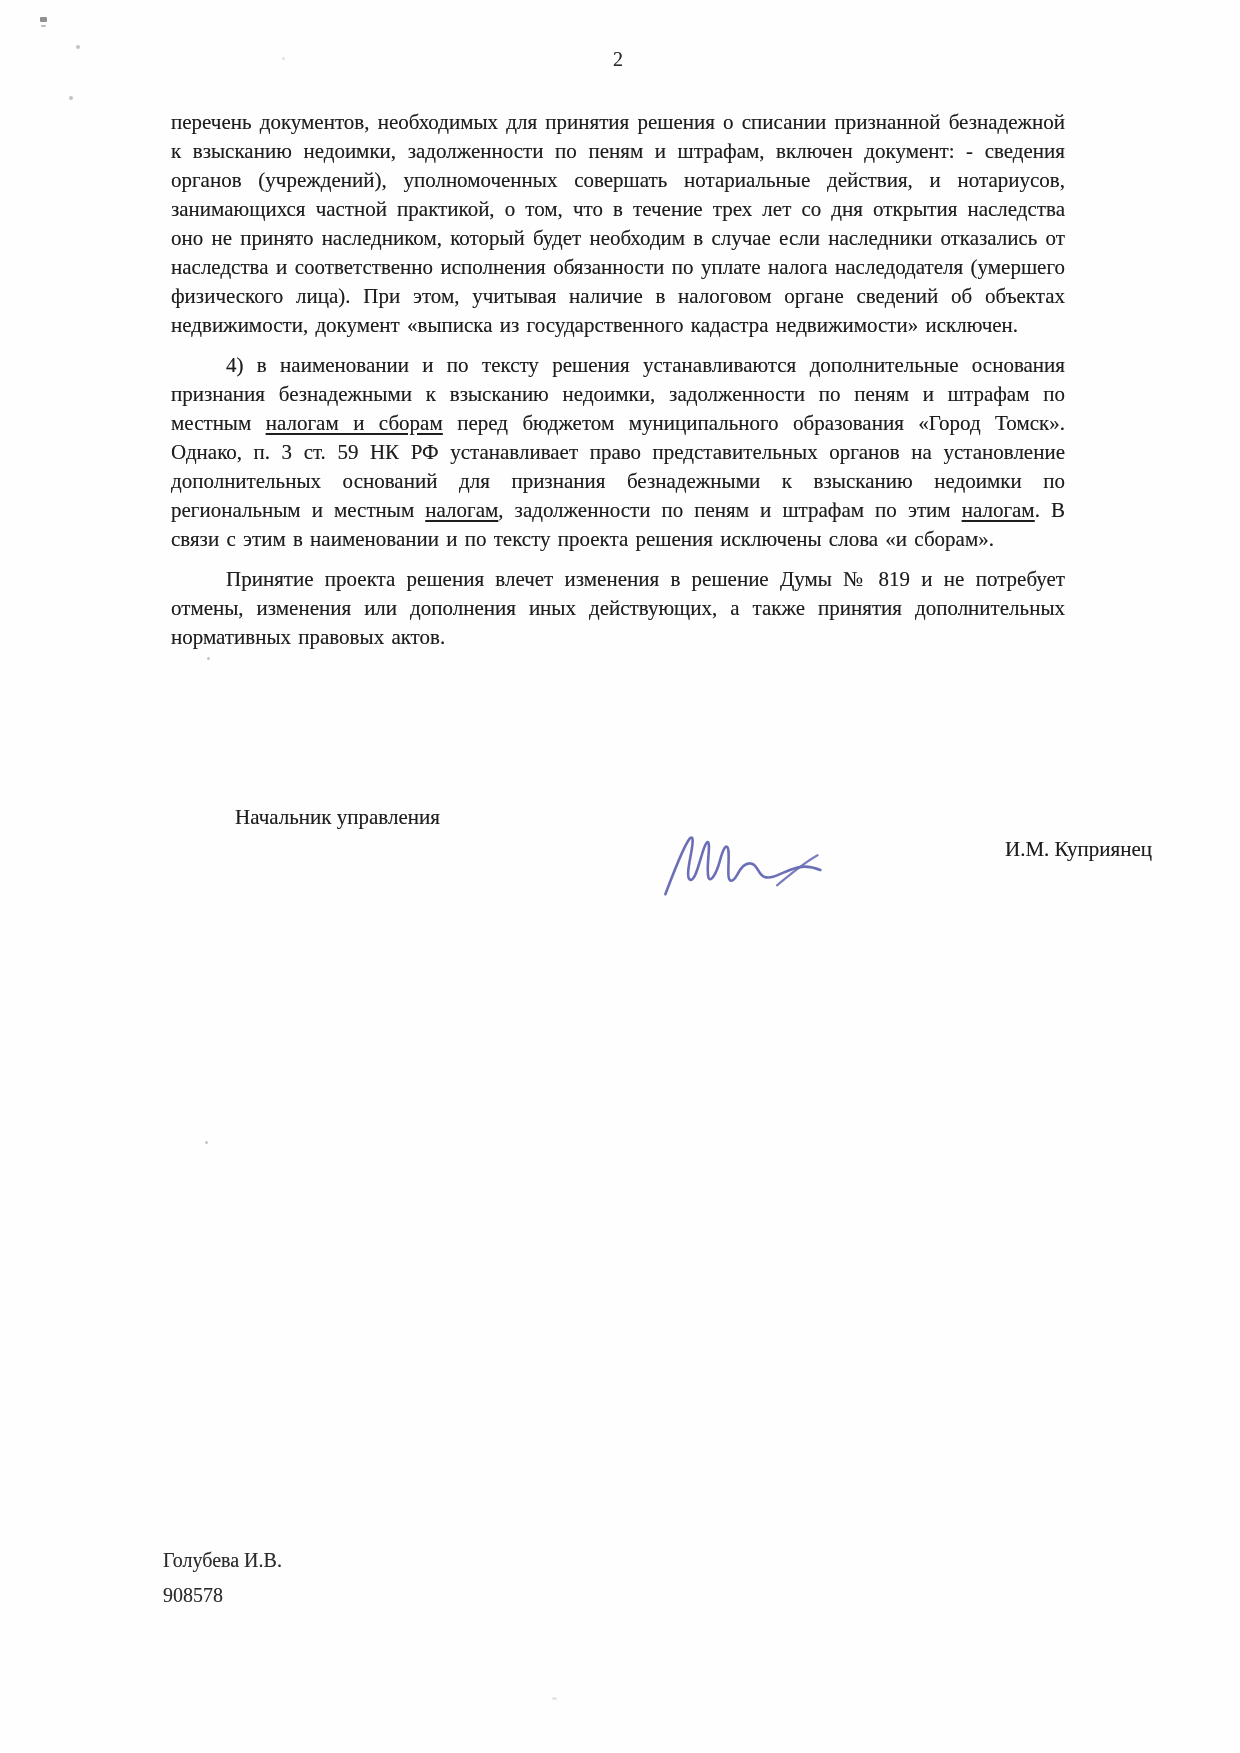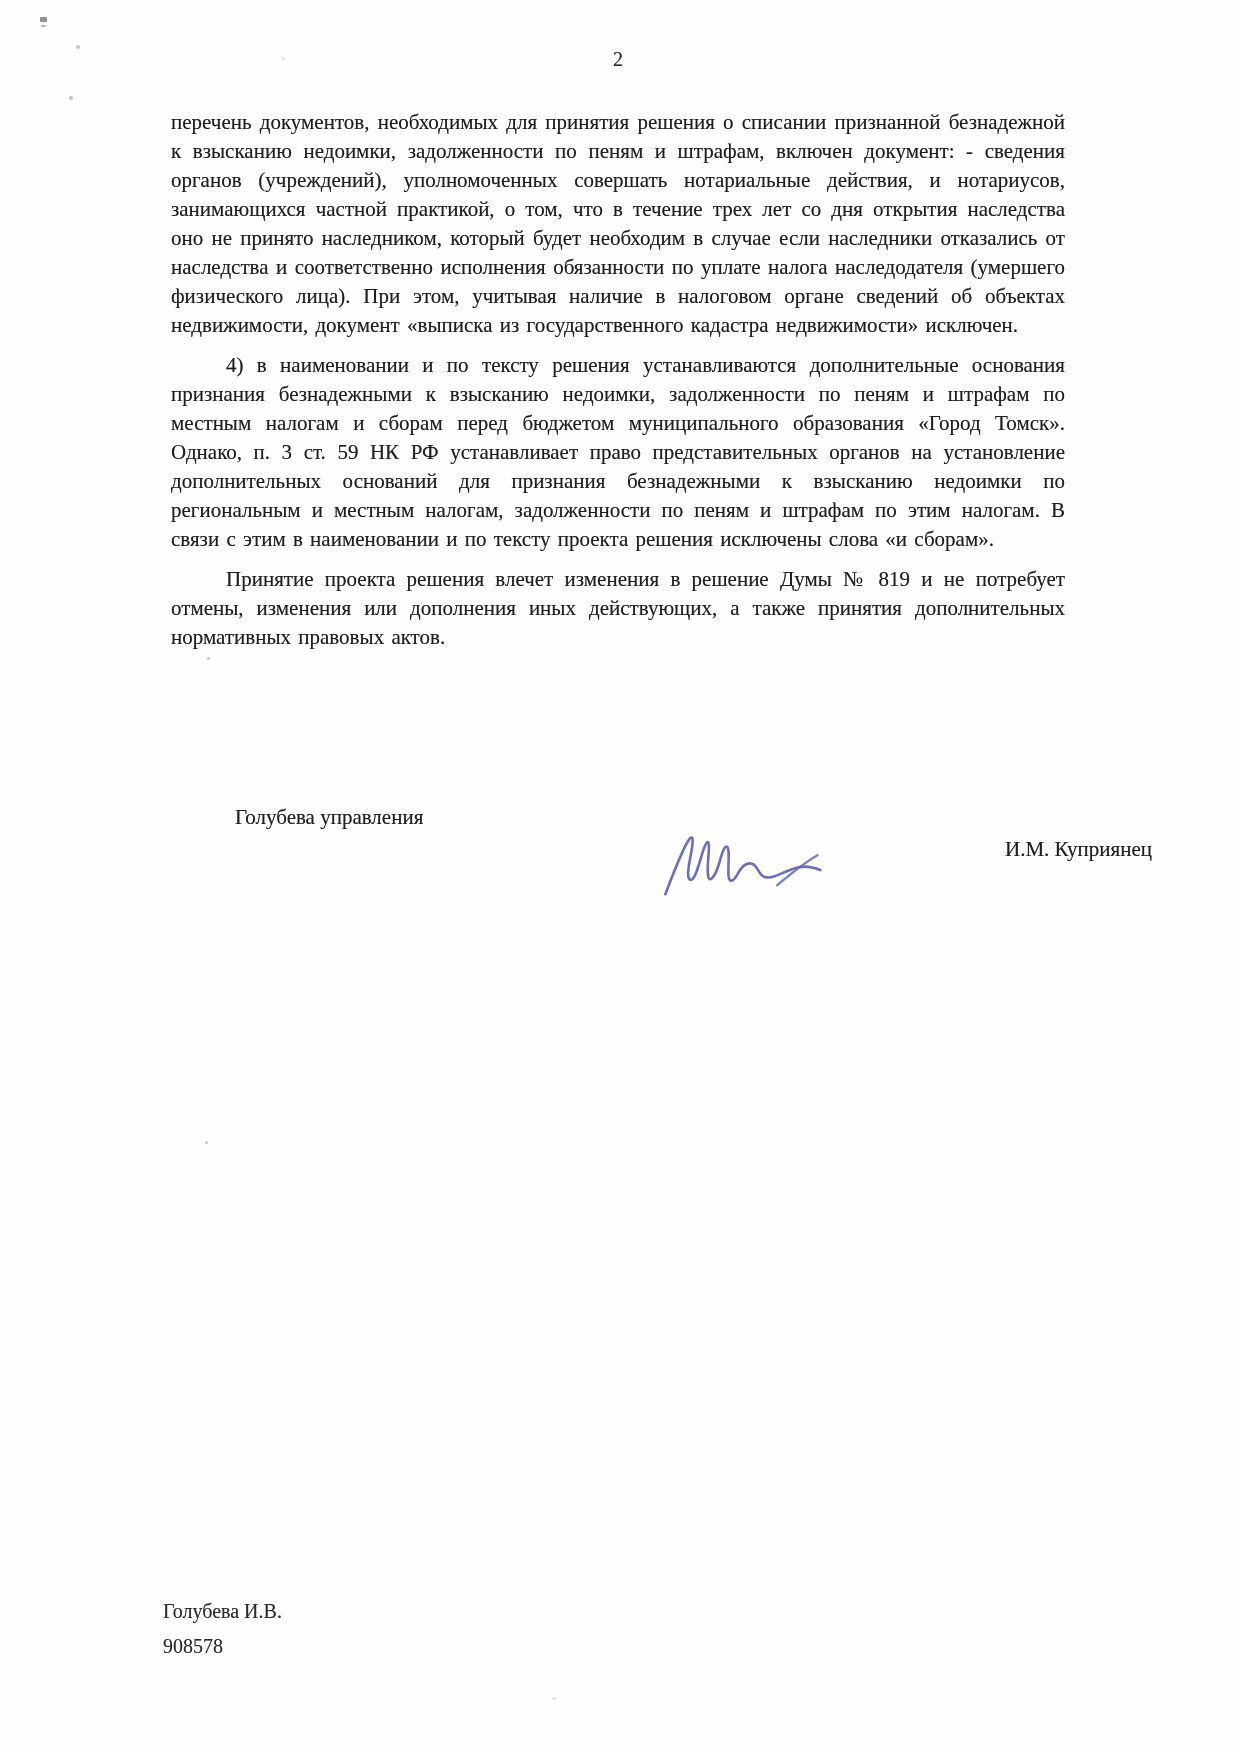--- a/index.html
+++ b/index.html
@@ -41,20 +41,21 @@
     margin: 11px;
     text-indent: 55px;
   }
   .doc-body p.no-indent {
     text-indent: 0;
   }
   .doc-body p.bold {
     font-weight: bold;
   }
   .doc-body .u {
+    text-decoration: underline;
     text-underline-offset: 3px;
   }
   .sig-block {
     position: absolute;
     top: 800px;
     left: 160px;
     width: 1020px;
     height: 110px;
     font-size: 21px;
     line-height: 31px;
@@ -74,21 +75,21 @@
   }
   .sig-name {
     position: absolute;
     top: 34px;
     left: 845px;
     white-space: nowrap;
   }
   .footer {
     position: absolute;
     left: 163px;
-    top: 1594px;
+    top: 1543px;
     font-size: 20px;
     line-height: 35px;
     color: #2b2b2b;
     text-shadow: 0 0 0.5px rgba(40,40,40,0.4);
   }
   .speck {
     position: absolute;
     border-radius: 50%;
     background: rgba(90,90,90,0.35);
   }
@@ -102,21 +103,21 @@
   <div class="page-number">2</div>
 
   <div class="doc-body" id="doc-body">
       <p class="no-indent"><span>перечень документов, необходимых для принятия решения о списании признанной безнадежной к взысканию недоимки, задолженности по пеням и штрафам, включен документ: - сведения органов (учреждений), уполномоченных совершать нотариальные действия, и нотариусов, занимающихся частной практикой, о том, что в течение трех лет со дня открытия наследства оно не принято наследником, который будет необходим в случае если наследники отказались от наследства и соответственно исполнения обязанности по уплате налога наследодателя (умершего физического лица). При этом, учитывая наличие в налоговом органе сведений об объектах недвижимости, документ «выписка из государственного кадастра недвижимости» исключен.</span></p>
       <p><span>4) в наименовании и по тексту решения устанавливаются дополнительные основания признания безнадежными к взысканию недоимки, задолженности по пеням и штрафам по местным </span><span class="u">налогам и сборам</span><span> перед бюджетом муниципального образования «Город Томск». Однако, п. 3 ст. 59 НК РФ устанавливает право представительных органов на установление дополнительных оснований для признания безнадежными к взысканию недоимки по региональным и местным </span><span class="u">налогам</span><span>, задолженности по пеням и штрафам по этим </span><span class="u">налогам</span><span>. В связи с этим в наименовании и по тексту проекта решения исключены слова «и сборам».</span></p>
       <p><span>Принятие проекта решения влечет изменения в решение Думы № 819 и не потребует отмены, изменения или дополнения иных действующих, а также принятия дополнительных нормативных правовых актов.</span></p>
     </div>
 
   <div class="sig-block">
     <div class="sig-title">
-      <div>Голубева управления</div>
+      <div>Начальник управления</div>
     </div>
     <div class="sig-image">
       <svg width="170" height="75" viewBox="0 0 170 75" fill="none">
         <path stroke-width="2.6" stroke-linecap="round" fill="none" d="M4 66 C 12 48, 24 20, 31 12 C 36 7, 34 18, 31 30 C 28 42, 26 52, 30 53 C 35 54, 40 34, 45 22 C 48 15, 50 14, 50 20 C 50 28, 46 44, 48 52 C 50 57, 56 48, 60 36 C 63 27, 66 20, 68 22 C 71 24, 68 40, 68 50 C 68 58, 72 58, 77 50 C 81 43, 86 38, 92 40 C 98 42, 98 52, 104 54 C 112 57, 122 50, 134 47 C 144 44, 152 46, 160 50" stroke="#6b6fb5"></path>
         <path stroke-width="2.2" stroke-linecap="round" fill="none" opacity="0.9" d="M116 63 C 128 54, 142 43, 158 35" stroke="#6b6fb5"></path>
       </svg>
     </div>
     <div class="sig-name">И.М. Куприянец</div>
   </div>
 

